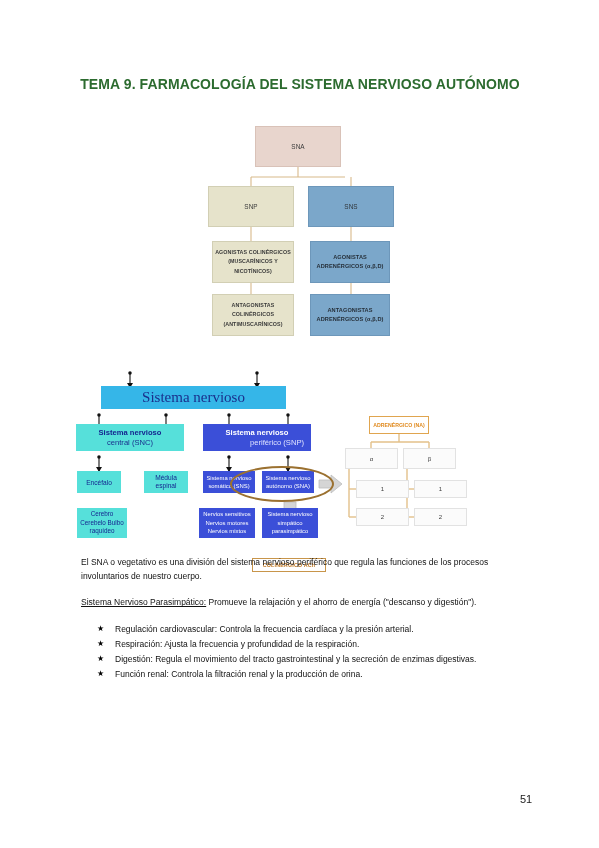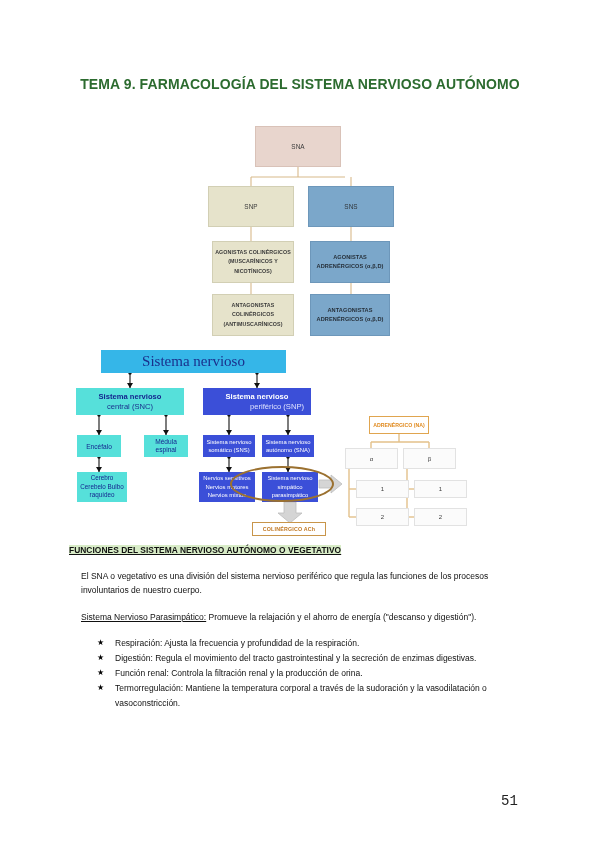--- a/index.html
+++ b/index.html
@@ -98,20 +98,21 @@
   }
   #diagram2 svg.wires { position: absolute; left: 0; top: 0; pointer-events: none; }
   .d2box {
     position: absolute;
     box-sizing: border-box;
     display: flex;
     flex-direction: column;
     align-items: center;
     justify-content: center;
     text-align: center;
+    margin-top: 36px;
   }
   .hdr-sn {
     left: 35px; top: 0px; width: 185px; height: 23px;
     background: #35b6e8;
     font-family: "Liberation Serif", serif;
     font-size: 15px; color: #1a2f8c; font-weight: normal;
   }
   .snc {
     left: 10px; top: 38px; width: 108px; height: 27px;
     background: #56e0da; color: #15258f;
@@ -225,24 +226,23 @@
   ul.stars li::before {
     content: "\2605";
     position: absolute;
     left: 0; top: 0;
     font-size: 8px;
     color: #000;
   }
 
   .page-number {
     position: absolute;
-    left: 501px; top: 793px;
-    font-size: 14px;
+    left: 520px; top: 793px;
+    font-size: 11px;
     color: #222;
-    font-family: Liberation Mono, monospace;
   }
 </style>
 </head>
 <body>
 
 <div class="page">
 
   <div class="title">TEMA 9. FARMACOLOGÍA DEL SISTEMA NERVIOSO AUTÓNOMO</div>
 
   <div id="diagram1">
@@ -386,28 +386,25 @@
     </div>
     <div class="adrbox adr-b1">
       <span>1</span>
     </div>
     <div class="adrbox adr-b2">
       <span>2</span>
     </div>
   </div>
 
   <div class="body-text">
-    <div class="head-line">
-      <span class="sec-head">FUNCIONES DEL SISTEMA NERVIOSO AUTÓNOMO O VEGETATIVO</span>
-    </div>
     <p class="para">El SNA o vegetativo es una división del sistema nervioso periférico que regula las funciones de los procesos involuntarios de nuestro cuerpo.</p>
     <p class="para"><span class="term">Sistema Nervioso Parasimpático:</span><span> Promueve la relajación y el ahorro de energía ("descanso y digestión").</span></p>
     <ul class="stars">
+      <li>Regulación cardiovascular: Controla la frecuencia cardíaca y la presión arterial.</li>
       <li>Respiración: Ajusta la frecuencia y profundidad de la respiración.</li>
       <li>Digestión: Regula el movimiento del tracto gastrointestinal y la secreción de enzimas digestivas.</li>
       <li>Función renal: Controla la filtración renal y la producción de orina.</li>
-      <li>Termorregulación: Mantiene la temperatura corporal a través de la sudoración y la vasodilatación o vasoconstricción.</li>
     </ul>
   </div>
 
   <div class="page-number">51</div>
 
 </div>
 
 </body></html>

